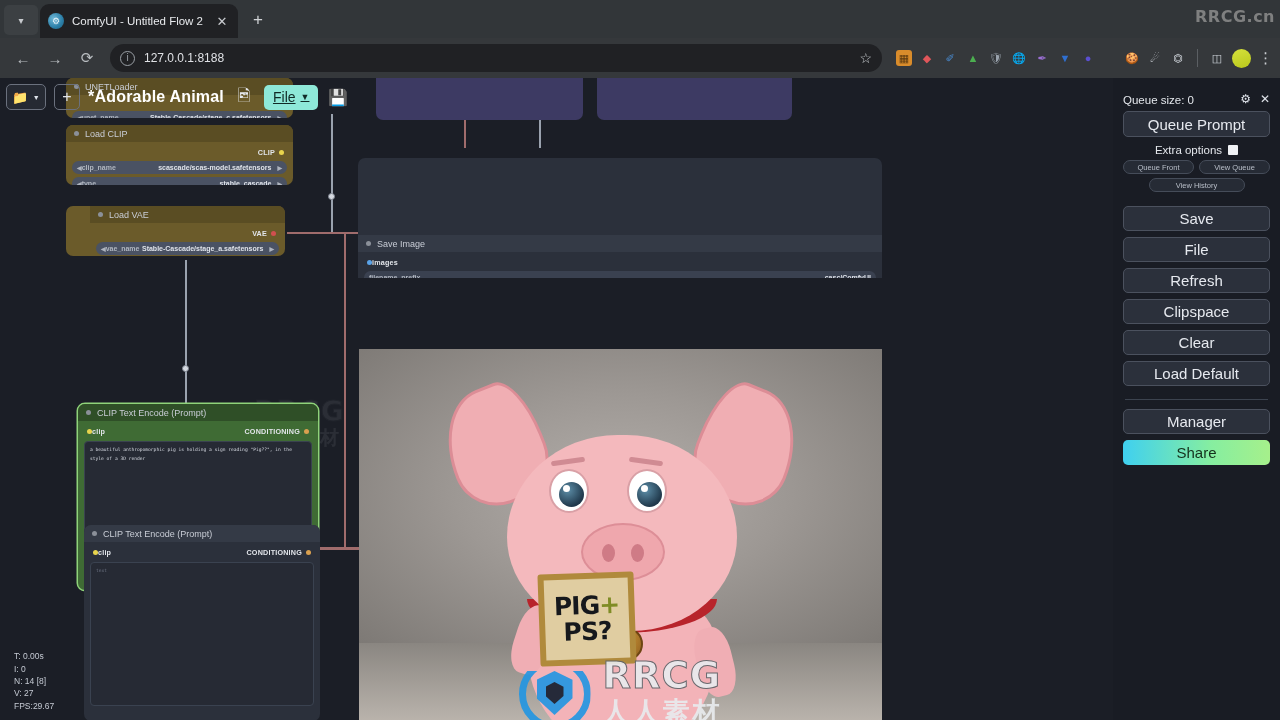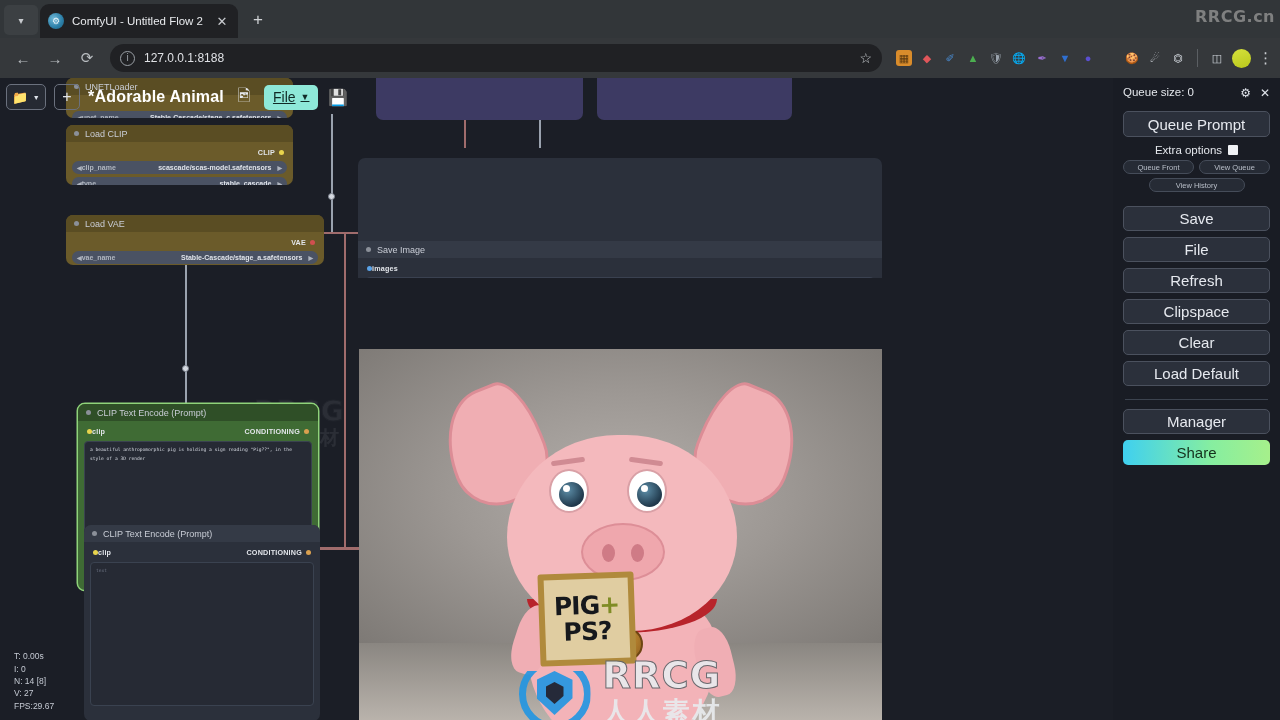--- a/index.html
+++ b/index.html
@@ -252,21 +252,21 @@
   .stats {
     position: absolute; left: 14px; bottom: 8px; font-size: 8.5px; line-height: 1.45;
     color: #c5cad3; font-family: "Liberation Sans", sans-serif;
   }
 
   
   .panel {
     position: absolute; right: 0; top: 0; width: 167px; height: 642px;
     background: #191c24; padding: 8px 10px; z-index: 30;
   }
-  .panel-head { display: flex; align-items: flex-start; justify-content: space-between; height: 20px; }
+  .panel-head { display: flex; align-items: flex-end; justify-content: space-between; height: 20px; }
   .queue-size { font-size: 11.5px; color: #e4e7ec; }
   .panel-head-icons { display: flex; align-items: center; gap: 9px; color: #dfe3ea; font-size: 12px; }
   .btn {
     width: 100%; height: 23px; margin-top: 6px; border-radius: 5px;
     background: #2b303b; border: 1px solid #4b515e; color: #e6e9ef;
     font-size: 13px; display: flex; align-items: center; justify-content: center;
     font-family: "Liberation Sans", sans-serif;
   }
   .btn-queue { height: 26px; font-size: 15px; margin-top: 5px; }
   .extra-row {
@@ -412,21 +412,21 @@
     <div class="node-body" style="padding-top:13px">
       <div class="widget">
         <span class="arr">◀</span>
         <span class="widget-name">unet_name</span>
         <span style="margin-left:auto;margin-right:6px">Stable-Cascade/stage_c.safetensors</span>
         <span class="arr">▶</span>
       </div>
     </div>
   </div>
 
-  <div class="node node-olive" style="left:66px; top:137px; width:258px; height:50px;">
+  <div class="node node-olive" style="left:66px; top:128px; width:219px; height:50px;padding-left:24px;">
     <div class="node-title">
       <span class="node-dot"></span>
       <span>Load VAE</span>
     </div>
     <div class="node-body">
       <div class="port-row" style="justify-content:flex-end">
         <span class="port-r">
           <span>VAE</span>
           <span class="pin" style="background:#d14f4f"></span>
         </span>
@@ -474,21 +474,21 @@
         <span class="port-r">
           <span>CONDITIONING</span>
           <span class="pin" style="background:#d9a04f"></span>
         </span>
       </div>
       <div class="textbox placeholder" style="height:144px">text</div>
     </div>
   </div>
 
   <div class="node node-dark" style="left:358px; top:80px; width:524px; height:120px; border-radius:7px 7px 0 0;">
-    <div class="node-title" style="margin-top:6px; height:17px; position:relative; top:77px;">
+    <div class="node-title" style="margin-top:0; height:17px; position:relative; top:77px;">
       <span class="node-dot"></span>
       <span>Save Image</span>
     </div>
     <div class="node-body" style="position:relative; top:77px;">
       <div class="port-row" style="justify-content:flex-start">
         <span class="port-l">
           <span class="pin" style="background:#5aa3e8"></span>
           <span>images</span>
         </span>
       </div>

